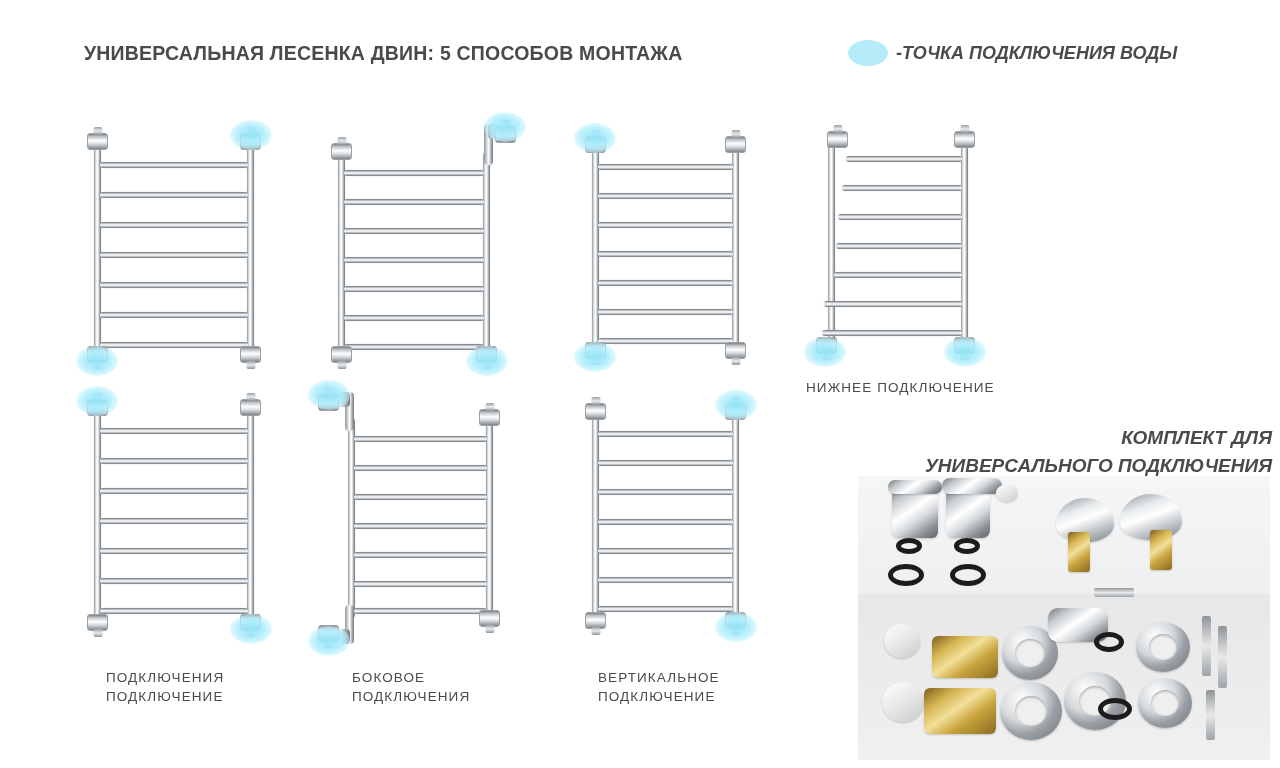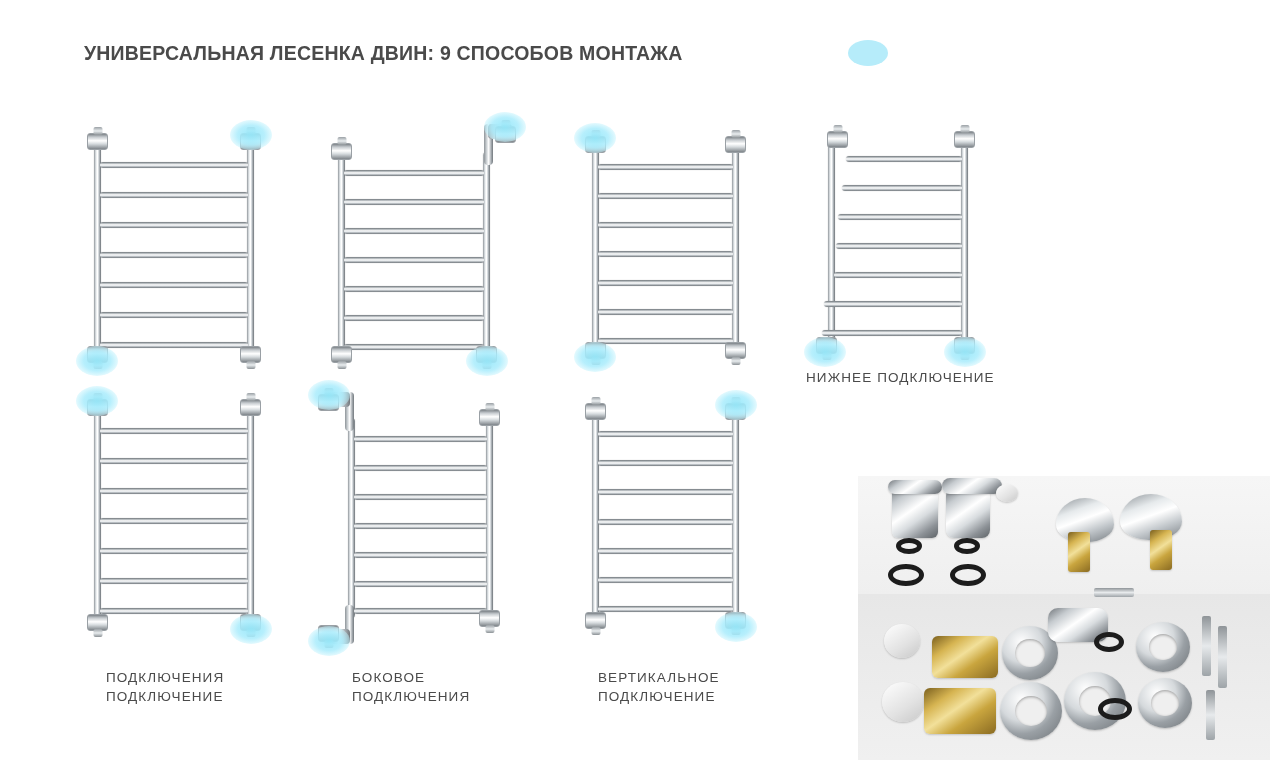--- a/index.html
+++ b/index.html
@@ -223,24 +223,25 @@
   .rod {
     background: linear-gradient(to bottom,#8f9498,#e7eaec,#9ea4a8);
     border-radius: 2px;
   }
 </style>
 </head>
 <body>
 
 <div class="stage">
 
-  <div class="title">УНИВЕРСАЛЬНАЯ ЛЕСЕНКА ДВИН: 9 СПОСОБОВ МОНТАЖА</div>
+  <div class="title">УНИВЕРСАЛЬНАЯ ЛЕСЕНКА ДВИН: 5 СПОСОБОВ МОНТАЖА</div>
 
   <div class="legend">
     <div class="legend-dot"></div>
+    <div class="legend-label">-ТОЧКА ПОДКЛЮЧЕНИЯ ВОДЫ</div>
   </div>
 
   <div class="unit" style="left:94px; top:142px; width:160px; height:212px;">
     <div class="rail-left"></div>
     <div class="rail-right"></div>
     <div class="rung" style="left:6px; right:6px; top:20px;"></div>
     <div class="rung" style="left:6px; right:6px; top:50px;"></div>
     <div class="rung" style="left:6px; right:6px; top:80px;"></div>
     <div class="rung" style="left:6px; right:6px; top:110px;"></div>
     <div class="rung" style="left:6px; right:6px; top:140px;"></div>
@@ -303,21 +304,21 @@
     <div class="rung" style="left:-4px; right:6px; top:161px;"></div>
     <div class="rung" style="left:-6px; right:6px; top:190px;"></div>
     <div class="fitting" style="left:-1px; top:-9px;"></div>
     <div class="fitting" style="right:-7px; top:-9px;"></div>
     <div class="fitting down" style="left:-12px; bottom:-9px;"></div>
     <div class="fitting down" style="right:-7px; bottom:-9px;"></div>
     <div class="point" style="left:-24px; bottom:-22px;"></div>
     <div class="point" style="right:-18px; bottom:-22px;"></div>
   </div>
 
-  <div class="caption" style="left:806px; top:368px;">НИЖНЕЕ ПОДКЛЮЧЕНИЕ</div>
+  <div class="caption" style="left:806px; top:378px;">НИЖНЕЕ ПОДКЛЮЧЕНИЕ</div>
 
   <div class="unit" style="left:94px; top:408px; width:160px; height:214px;">
     <div class="rail-left"></div>
     <div class="rail-right"></div>
     <div class="rung" style="left:6px; right:6px; top:20px;"></div>
     <div class="rung" style="left:6px; right:6px; top:50px;"></div>
     <div class="rung" style="left:6px; right:6px; top:80px;"></div>
     <div class="rung" style="left:6px; right:6px; top:110px;"></div>
     <div class="rung" style="left:6px; right:6px; top:140px;"></div>
     <div class="rung" style="left:6px; right:6px; top:170px;"></div>
@@ -372,20 +373,24 @@
     <div class="fitting" style="right:-7px; top:-9px;"></div>
     <div class="fitting down" style="left:-7px; bottom:-9px;"></div>
     <div class="fitting down" style="right:-7px; bottom:-9px;"></div>
     <div class="point" style="right:-18px; top:-22px;"></div>
     <div class="point" style="right:-18px; bottom:-22px;"></div>
   </div>
 
   <div class="caption" style="left:598px; top:668px;">ВЕРТИКАЛЬНОЕ
 ПОДКЛЮЧЕНИЕ</div>
 
+  <div class="kit-title">
+    <div>КОМПЛЕКТ ДЛЯ</div>
+    <div>УНИВЕРСАЛЬНОГО ПОДКЛЮЧЕНИЯ</div>
+  </div>
 
   <div class="kit-photo">
     <div class="band band1"></div>
     <div class="band band2"></div>
 
     <div class="p chrome" style="left:34px; top:10px; width:46px; height:52px; border-radius:8px 10px 6px 6px;"></div>
     <div class="p chrome" style="left:30px; top:4px; width:54px; height:14px; border-radius:7px;"></div>
     <div class="p chrome" style="left:88px; top:12px; width:44px; height:50px; border-radius:8px;"></div>
     <div class="p chrome" style="left:84px; top:2px; width:60px; height:16px; border-radius:8px;"></div>
     <div class="p white" style="left:138px; top:8px; width:22px; height:18px;"></div>

